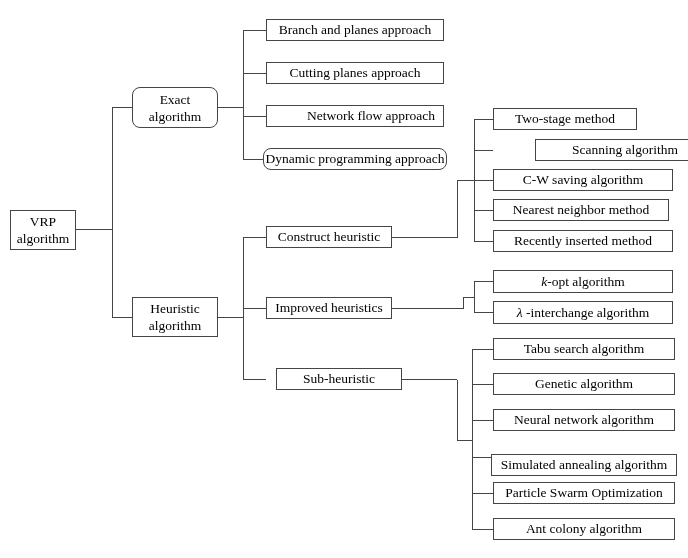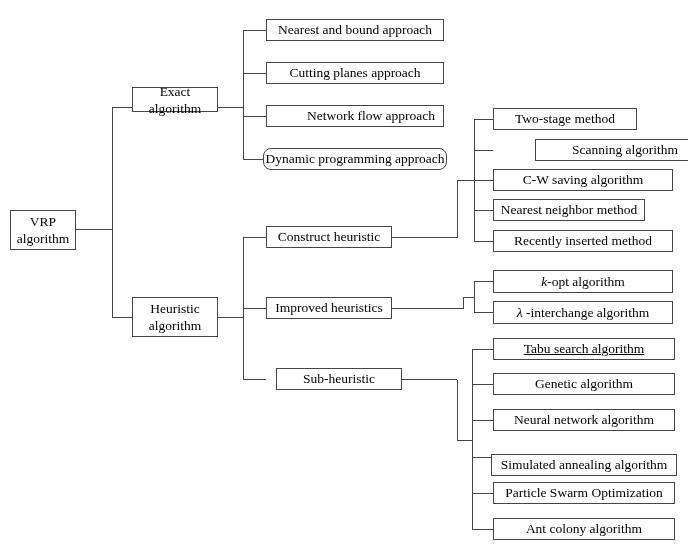--- a/index.html
+++ b/index.html
@@ -82,45 +82,45 @@
     <path d="M472,349.5 H493"></path>
     <path d="M472,384.5 H493"></path>
     <path d="M472,420.5 H493"></path>
     <path d="M472,457.5 H493"></path>
     <path d="M472,493.5 H493"></path>
     <path d="M472,529.5 H493"></path>
   </svg>
 
   <div class="node multiline" style="left:10px; top:210px; width:66px; height:40px;">VRP algorithm</div>
 
-  <div class="node multiline" style="left:132px; top:87px; width:86px; height:25px;">Exact algorithm</div>
+  <div class="node multiline" style="left:132px; top:87px; width:86px; height:41px;border-radius:8px;">Exact algorithm</div>
   <div class="node multiline" style="left:132px; top:297px; width:86px; height:40px;">Heuristic algorithm</div>
 
-  <div class="node" style="left:266px; top:19px; width:178px; height:22px;">Nearest and bound approach</div>
+  <div class="node" style="left:266px; top:19px; width:178px; height:22px;">Branch and planes approach</div>
   <div class="node" style="left:266px; top:62px; width:178px; height:22px;">Cutting planes approach</div>
   <div class="node" style="left:266px; top:105px; width:178px; height:22px;padding-left:32px;">Network flow approach</div>
   <div class="node" style="left:263px; top:148px; width:184px; height:22px;border-radius:8px;">Dynamic programming approach</div>
 
   <div class="node" style="left:266px; top:226px; width:126px; height:22px;">Construct heuristic</div>
   <div class="node" style="left:266px; top:297px; width:126px; height:22px;">Improved heuristics</div>
   <div class="node" style="left:266px; top:368px; width:126px; height:22px;margin-left:10px;">Sub-heuristic</div>
 
   <div class="node" style="left:493px; top:108px; width:144px; height:22px;">Two-stage method</div>
   <div class="node" style="left:493px; top:139px; width:180px; height:22px;margin-left:42px;">Scanning algorithm</div>
   <div class="node" style="left:493px; top:169px; width:180px; height:22px;">C-W saving algorithm</div>
-  <div class="node" style="left:493px; top:199px; width:152px; height:22px;">Nearest neighbor method</div>
+  <div class="node" style="left:493px; top:199px; width:176px; height:22px;">Nearest neighbor method</div>
   <div class="node" style="left:493px; top:230px; width:180px; height:22px;">Recently inserted method</div>
 
   <div class="node" style="left:493px; top:270px; width:180px; height:23px;">
     <span><span class="it">k</span><span>-opt algorithm</span></span>
   </div>
   <div class="node" style="left:493px; top:301px; width:180px; height:23px;">
     <span><span class="it">λ</span><span> -interchange algorithm</span></span>
   </div>
 
-  <div class="node" style="left:493px; top:338px; width:182px; height:22px;text-decoration:underline;">Tabu search algorithm</div>
+  <div class="node" style="left:493px; top:338px; width:182px; height:22px;">Tabu search algorithm</div>
   <div class="node" style="left:493px; top:373px; width:182px; height:22px;">Genetic algorithm</div>
   <div class="node" style="left:493px; top:409px; width:182px; height:22px;">Neural network algorithm</div>
   <div class="node" style="left:491px; top:446px; width:186px; height:22px;margin-top:8px;">Simulated annealing algorithm</div>
   <div class="node" style="left:493px; top:482px; width:182px; height:22px;">Particle Swarm Optimization</div>
   <div class="node" style="left:493px; top:518px; width:182px; height:22px;">Ant colony algorithm</div>
 
 </div>
 
 </body></html>

